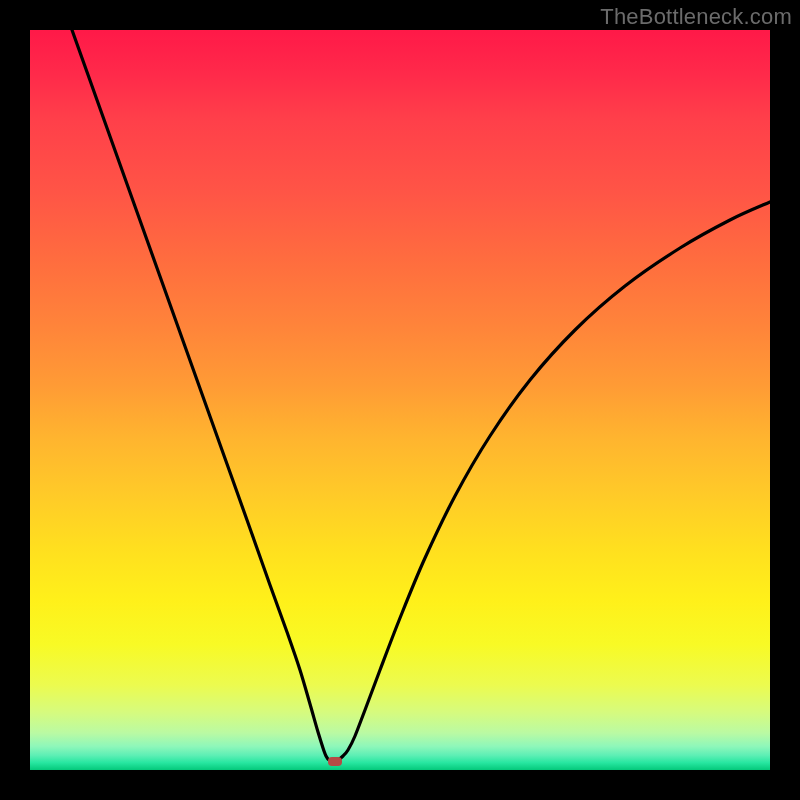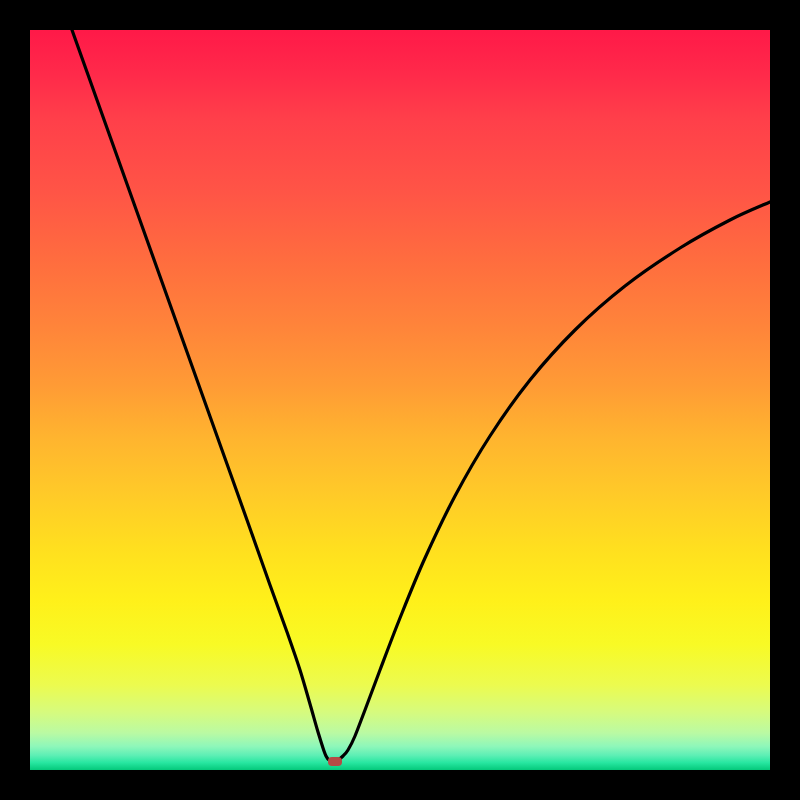--- a/index.html
+++ b/index.html
@@ -79,20 +79,21 @@
     height: 9px;
     border-radius: 4px;
     background: #b54b45;
   }
 </style>
 </head>
 <body>
 
 <div class="frame">
 
+  <div class="attrib">TheBottleneck.com</div>
 
   <div class="plot">
 
     <div class="gradient"></div>
 
     <svg class="curve-svg" viewBox="0 0 740 740" preserveAspectRatio="none">
       <path fill="none" stroke="#000" stroke-width="3.2" stroke-linecap="round" stroke-linejoin="round" d="M 42 0 C 46.2 11.7 58.7 46.7 67.0 70.0 C 75.3 93.3 83.7 116.7 92.0 140.0 C 100.3 163.3 108.7 186.7 117.0 210.0 C 125.3 233.3 133.7 256.7 142.0 280.0 C 150.3 303.3 158.7 326.7 167.0 350.0 C 175.3 373.3 183.7 396.7 192.0 420.0 C 200.3 443.3 209.0 467.5 217.0 490.0 C 225.0 512.5 233.3 536.3 240.0 555.0 C 246.7 573.7 252.0 587.8 257.0 602.0 C 262.0 616.2 266.2 628.0 270.0 640.0 C 273.8 652.0 277.0 663.7 280.0 674.0 C 283.0 684.3 285.8 694.7 288.0 702.0 C 290.2 709.3 291.7 714.0 293.0 718.0 C 294.3 722.0 295.0 724.0 296.0 726.0 C 297.0 728.0 297.8 729.2 299.0 730.0 C 300.2 730.8 301.5 731.0 303.0 731.0 C 304.5 731.0 306.3 730.8 308.0 730.0 C 309.7 729.2 311.3 727.7 313.0 726.0 C 314.7 724.3 316.0 723.3 318.0 720.0 C 320.0 716.7 322.2 712.7 325.0 706.0 C 327.8 699.3 330.8 691.0 335.0 680.0 C 339.2 669.0 344.2 655.3 350.0 640.0 C 355.8 624.7 362.5 606.7 370.0 588.0 C 377.5 569.3 385.8 548.3 395.0 528.0 C 404.2 507.7 414.2 486.3 425.0 466.0 C 435.8 445.7 447.5 425.3 460.0 406.0 C 472.5 386.7 485.8 367.7 500.0 350.0 C 514.2 332.3 529.2 315.7 545.0 300.0 C 560.8 284.3 577.5 269.7 595.0 256.0 C 612.5 242.3 632.5 229.0 650.0 218.0 C 667.5 207.0 685.0 197.7 700.0 190.0 C 715.0 182.3 733.3 175.0 740.0 172.0"></path>
     </svg>
 
     <div class="marker"></div>

